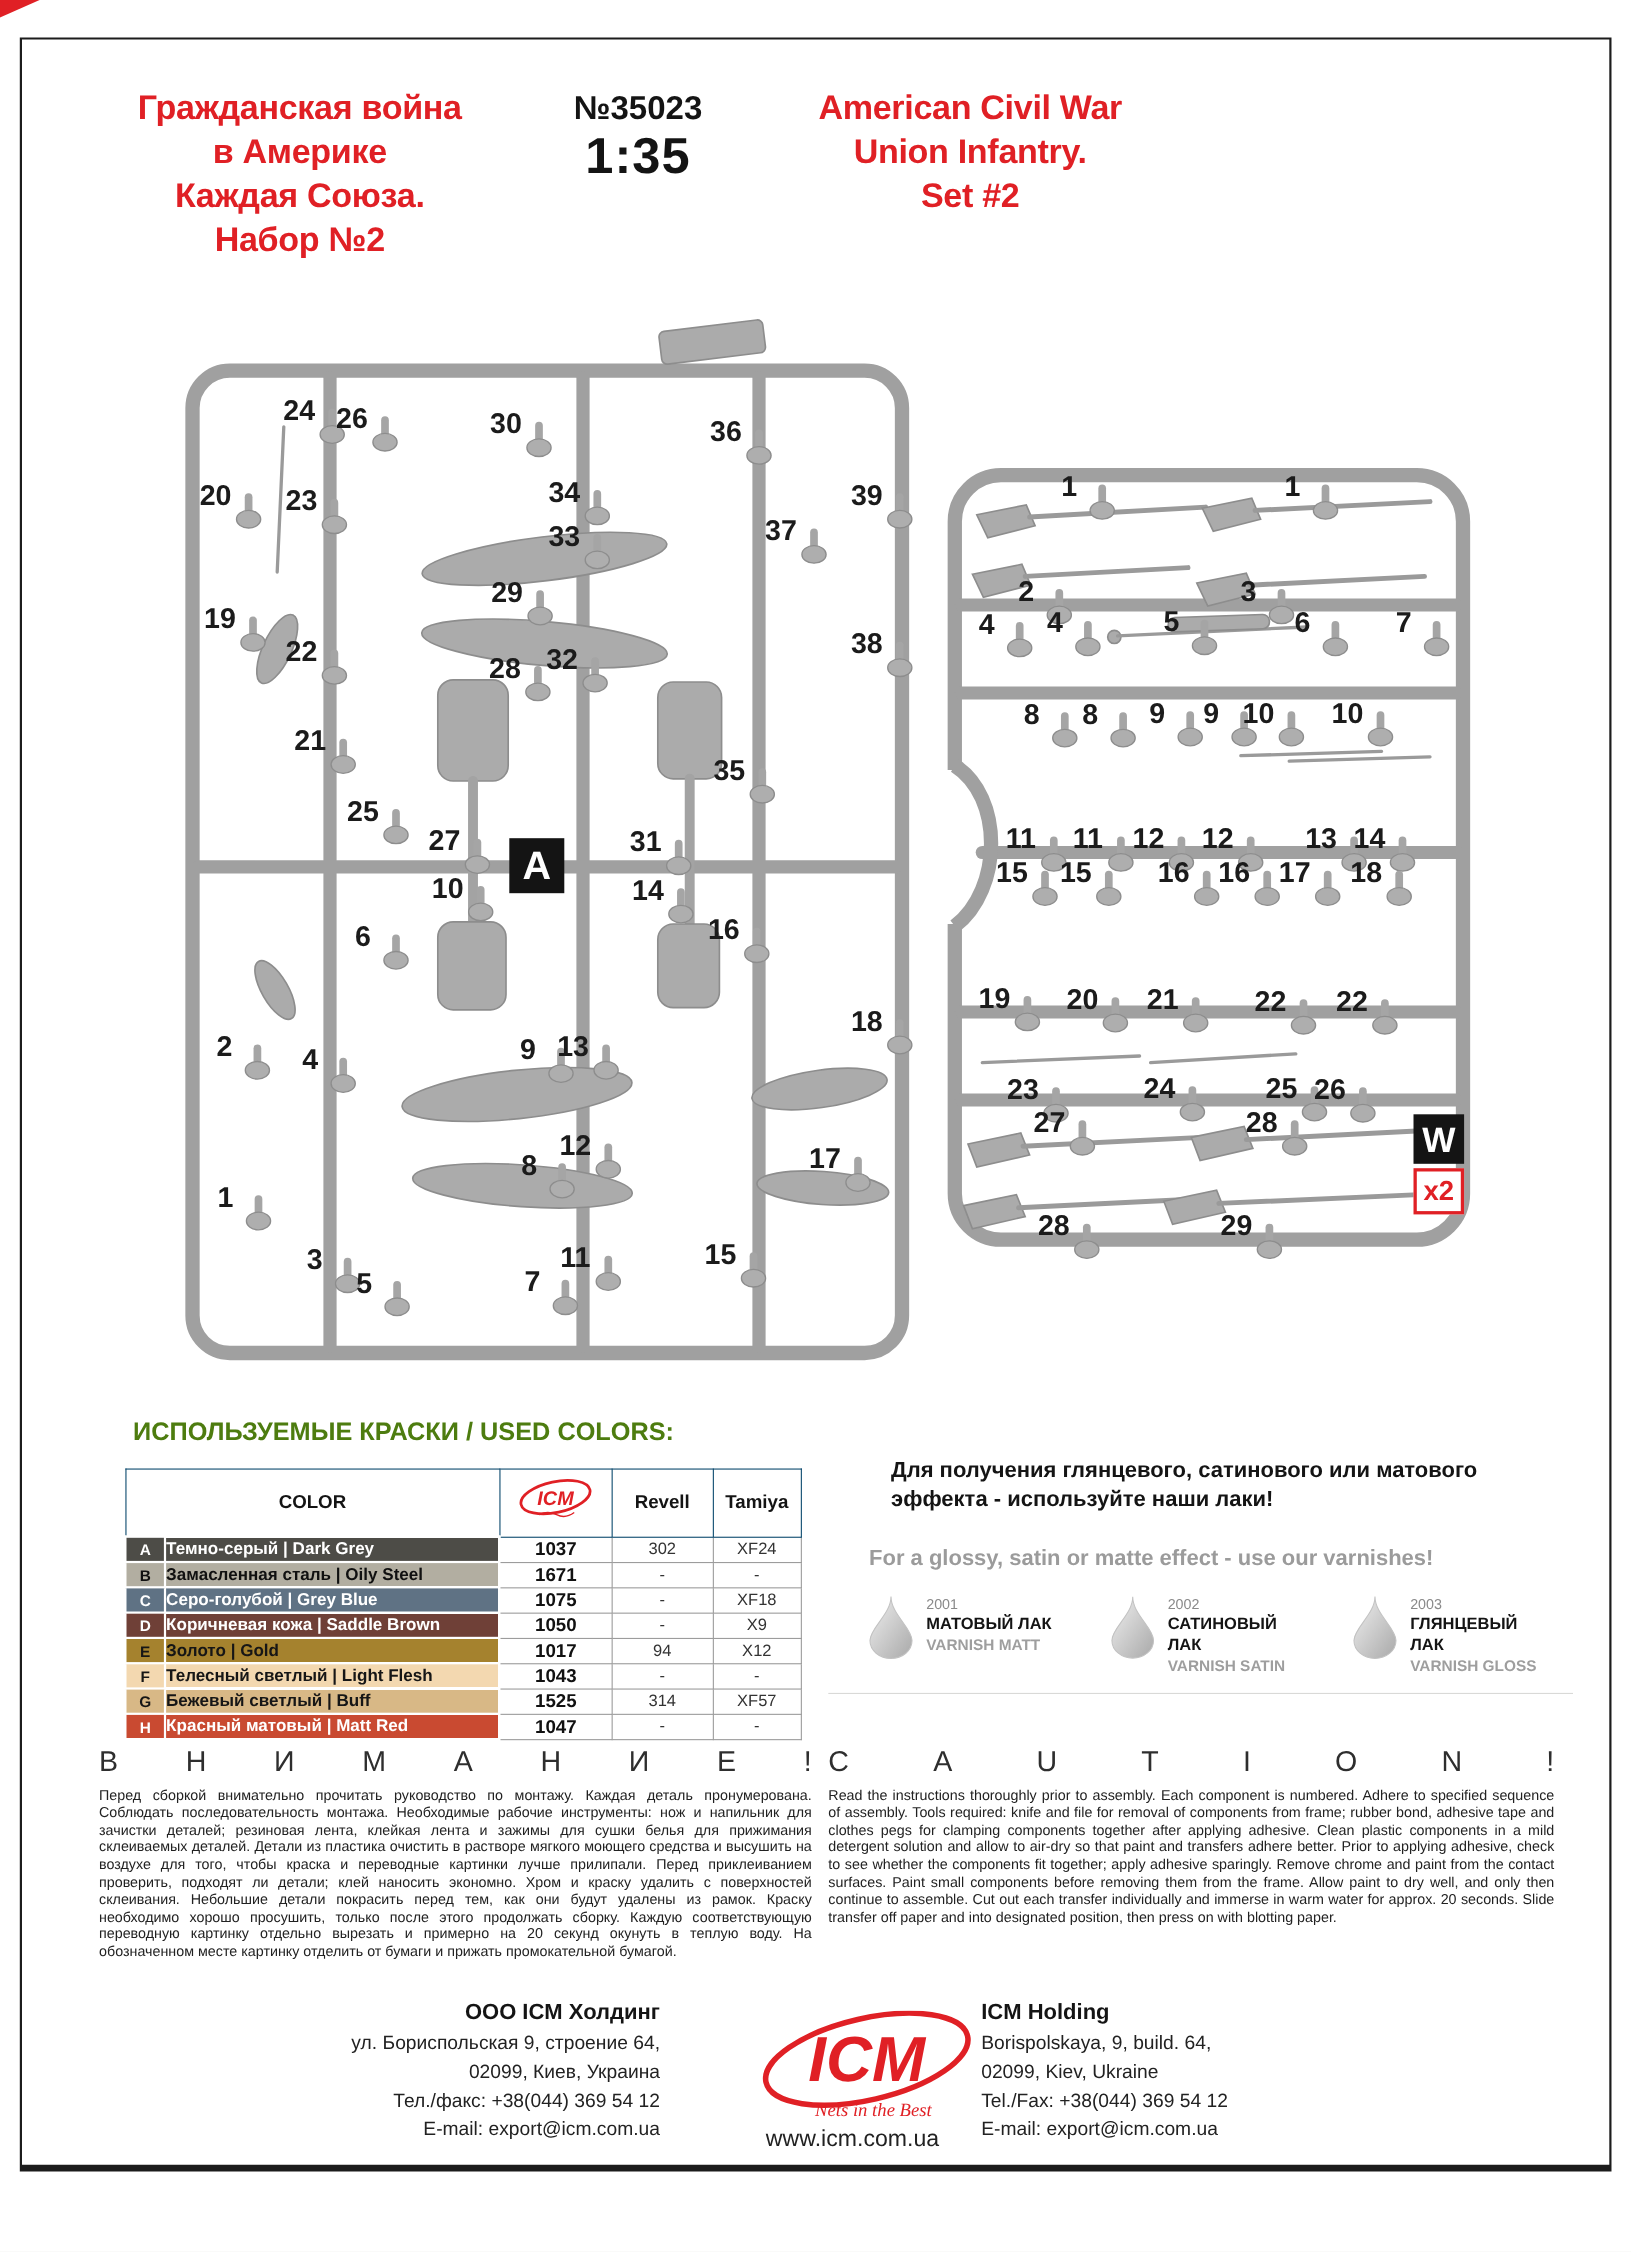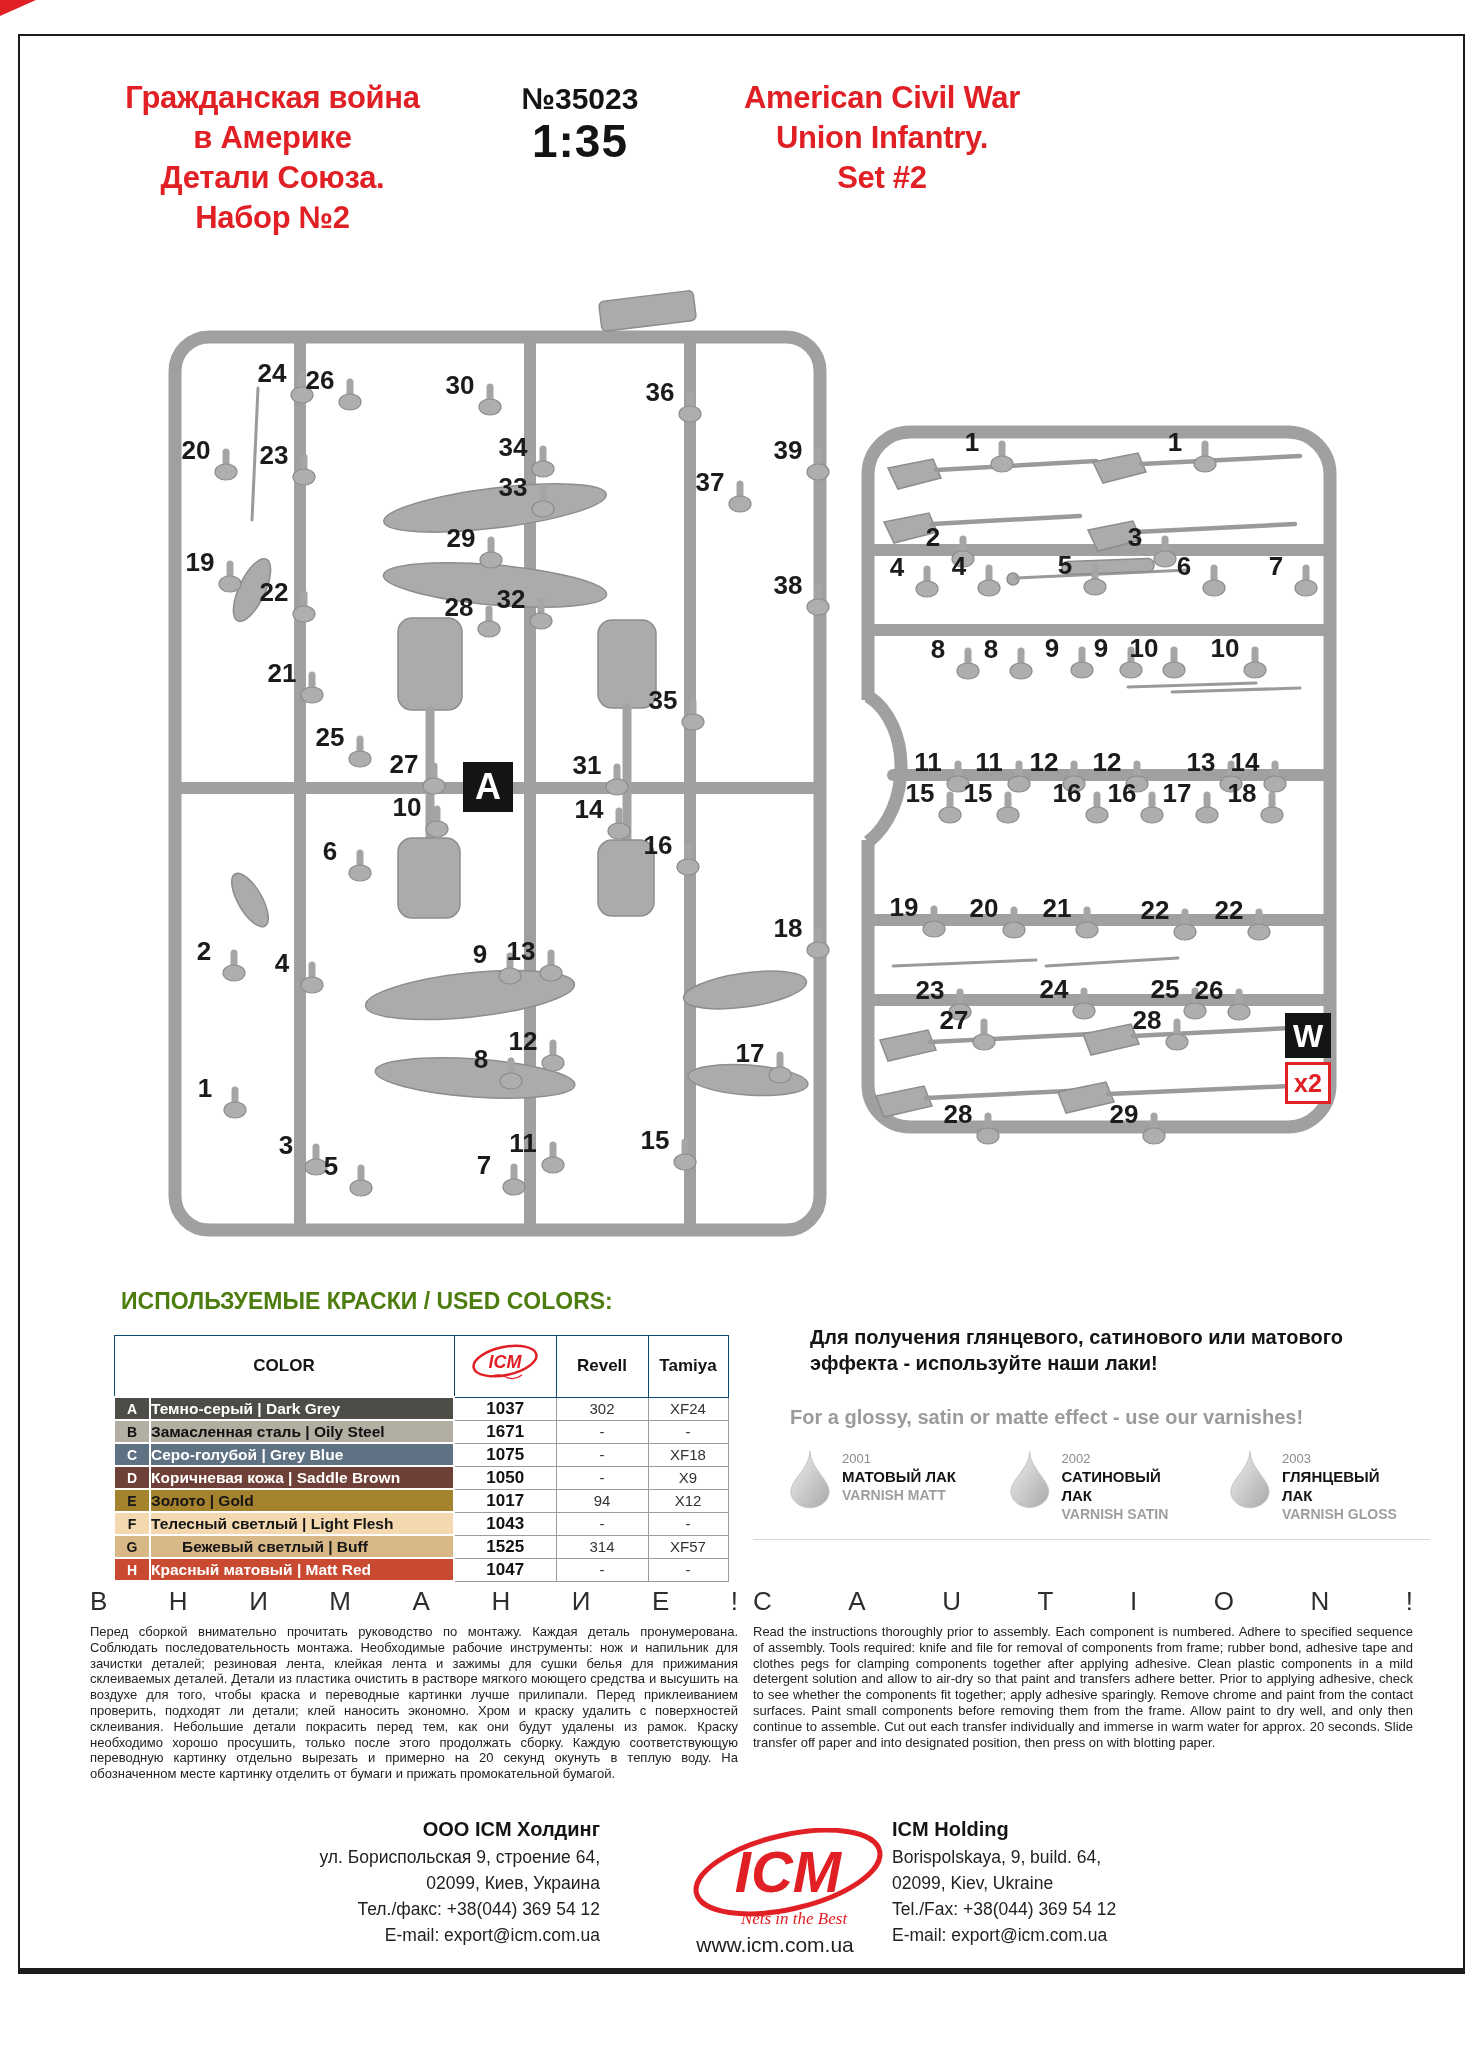--- a/index.html
+++ b/index.html
@@ -63,21 +63,21 @@
 </head>
 <body>
 
 <div class="page">
   <div class="corner"></div>
   <div class="frame"></div>
 
   <div class="abs title-red" style="left:100px;top:78px;width:345px;">
     <div>Гражданская война</div>
     <div>в Америке</div>
-    <div>Детали Союза.</div>
+    <div>Каждая Союза.</div>
     <div>Набор №2</div>
   </div>
   <div class="abs kitno" style="left:500px;top:82px;width:160px;">№35023</div>
   <div class="abs kitscale" style="left:500px;top:114px;width:160px;">1:35</div>
   <div class="abs title-red" style="left:712px;top:78px;width:340px;">
     <div>American Civil War</div>
     <div>Union Infantry.</div>
     <div>Set #2</div>
   </div>
 
@@ -476,21 +476,21 @@
         </tr>
         <tr>
           <td class="cl-letter" style="background: rgb(243, 216, 176); color: rgb(22, 22, 22);">F</td>
           <td class="cl-name" style="background: rgb(243, 216, 176); color: rgb(22, 22, 22);">Телесный светлый | Light Flesh</td>
           <td class="cl-icm">1043</td>
           <td class="cl-rev">-</td>
           <td class="cl-tam">-</td>
         </tr>
         <tr>
           <td class="cl-letter" style="background: rgb(216, 184, 134); color: rgb(22, 22, 22);">G</td>
-          <td class="cl-name" style="background: rgb(216, 184, 134); color: rgb(22, 22, 22); padding-left: 31px;">Бежевый светлый | Buff</td>
+          <td class="cl-name" style="background: rgb(216, 184, 134); color: rgb(22, 22, 22);">Бежевый светлый | Buff</td>
           <td class="cl-icm">1525</td>
           <td class="cl-rev">314</td>
           <td class="cl-tam">XF57</td>
         </tr>
         <tr>
           <td class="cl-letter" style="background: rgb(201, 74, 49); color: rgb(255, 255, 255);">H</td>
           <td class="cl-name" style="background: rgb(201, 74, 49); color: rgb(255, 255, 255);">Красный матовый | Matt Red</td>
           <td class="cl-icm">1047</td>
           <td class="cl-rev">-</td>
           <td class="cl-tam">-</td>

